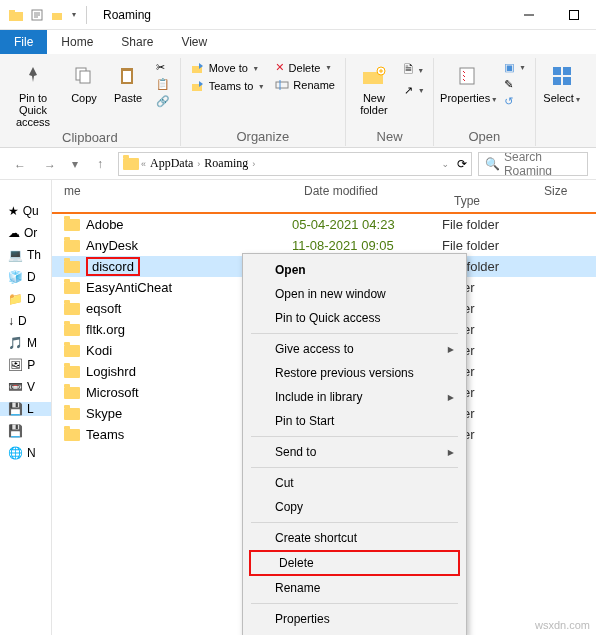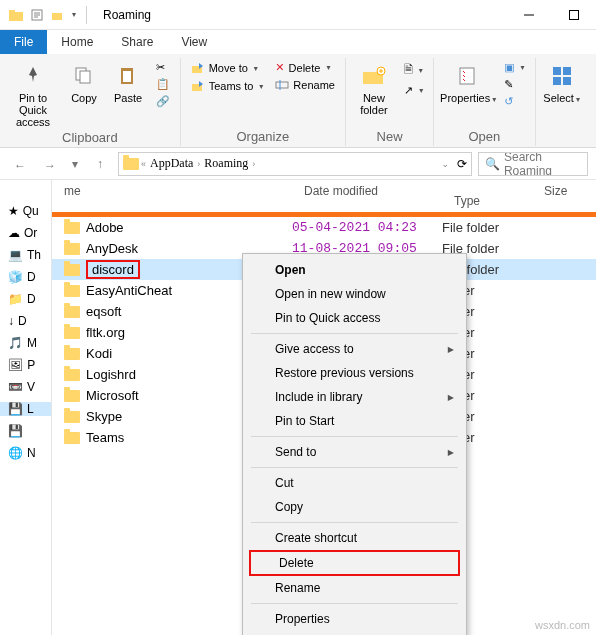--- a/index.html
+++ b/index.html
@@ -32,26 +32,26 @@
   .crumbs { flex: 1; border: 1px solid #cfcfcf; height: 24px; display: flex; align-items: center; padding: 0 4px; gap: 2px; overflow: hidden; }
   .crumb { display: flex; align-items: center; gap: 4px; font-size: 12px; padding: 0 2px; font-family: Liberation Serif, serif; }
   .sepc { color: #888; font-size: 9px; }
   .searchbox { width: 110px; border: 1px solid #cfcfcf; height: 24px; display: flex; align-items: center; padding: 0 6px; color: #777; gap: 4px; font-size: 12px; overflow: hidden; }
   
   .main { display: flex; height: calc(635px - 30px - 24px - 94px - 32px); }
   .navpane { width: 52px; border-right: 1px solid #e5e5e5; padding-top: 24px; display: flex; flex-direction: column; gap: 8px; align-items: center; overflow: hidden; }
   .nav-item { display: flex; align-items: center; gap: 4px; width: 100%; padding-left: 8px; font-size: 12px; }
   .nav-item.sel { background: #cce8ff; }
   .content { flex: 1; position: relative; }
-  .cols { display: flex; padding: 4px 0 4px 12px; color: #555; font-size: 12px; border-bottom: 5px solid #f97316; }
+  .cols { display: flex; padding: 4px 0 4px 12px; color: #555; font-size: 12px; border-bottom: 2px solid #f97316; }
   .col-name { width: 240px; } .col-date { width: 150px; } .col-type { width: 90px; margin-top: 10px; } .col-size { flex: 1; }
   .rows { display: flex; flex-direction: column; }
   .row { display: flex; align-items: center; height: 21px; font-size: 13px; }
   .row .cell-name { width: 240px; display: flex; align-items: center; gap: 6px; padding-left: 12px; }
-  .row .cell-date { width: 150px; color: #a21caf; font-family: Liberation Mono, monospace; } .row .cell-type { width: 90px; color: #333; }
+  .row .cell-date { width: 150px; color: #4d7c0f; } .row .cell-type { width: 90px; color: #333; }
   .row.sel { background: #cce8ff; }
   .highlight-red { border: 2px solid #e11; padding: 0 4px; }
   .folder-ic { width: 16px; height: 12px; background: #ffd669; border-radius: 1px; position: relative; }
   .folder-ic::before { content: ""; position: absolute; top: -3px; left: 0; width: 6px; height: 3px; background: #ffd669; border-radius: 1px 1px 0 0; }
   
   .ctx { position: absolute; left: 190px; top: 73px; width: 225px; background: #f2f2f2; border: 1px solid #bdbdbd; box-shadow: 2px 3px 6px rgba(0,0,0,.25); padding: 4px 2px; font-size: 12px; }
   .ctx-item { padding: 5px 10px 5px 30px; position: relative; display: flex; justify-content: space-between; align-items: center; }
   .ctx-item.bold { font-weight: 600; }
   .ctx-sep { height: 1px; background: #d6d6d6; margin: 3px 6px; }
   .ctx .sub::after { content: "▶"; font-size: 8px; color: #555; }

